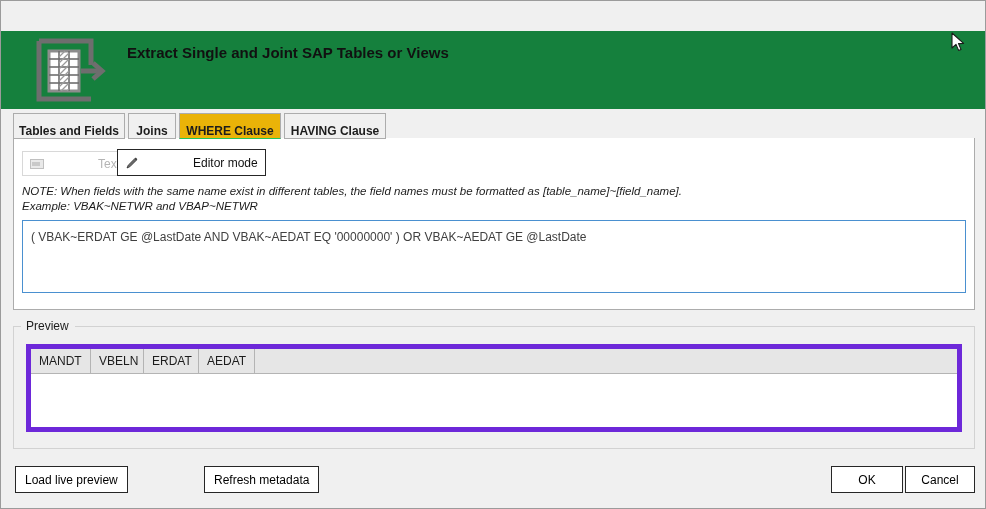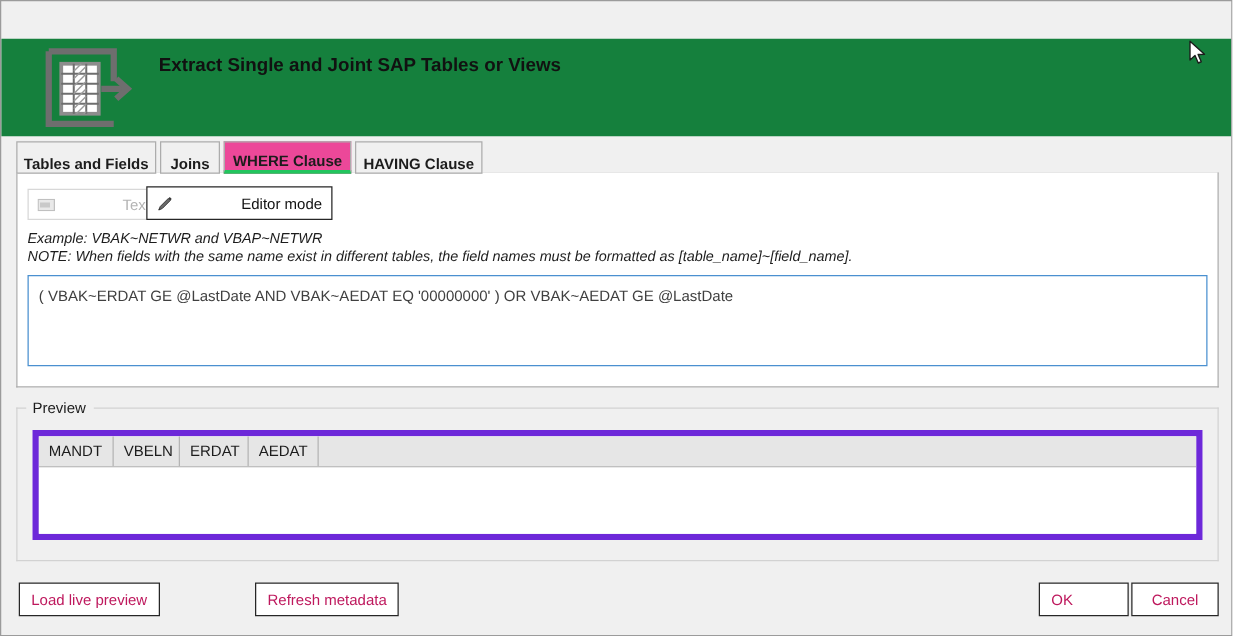--- a/index.html
+++ b/index.html
@@ -105,22 +105,22 @@
     color: #1c1c1c;
     display: flex;
     align-items: flex-end;
     justify-content: center;
     padding: 0 10px;
     white-space: nowrap;
     z-index: 2;
     font-weight: bold;
   }
   .tab.active {
-    background: #ec4899;
-    border-bottom: 3px solid #22c55e;
+    background: #eab308;
+    border-bottom: 1px solid #22c55e;
     z-index: 3;
   }
 
   
   #panel {
     position: absolute;
     left: 12px;
     top: 137px;
     width: 962px;
     height: 172px;
@@ -270,31 +270,31 @@
   }
 
   
   .btn {
     position: absolute;
     box-sizing: border-box;
     height: 27px;
     border: 1px solid #262626;
     background: #ffffff;
     font-size: 12px;
-    color: #be185d;
+    color: #000000;
     display: flex;
     align-items: center;
     justify-content: center;
     white-space: nowrap;
     padding: 0 9px;
   }
   #btn-load-live-preview { left: 14px;  top: 465px; }
   #btn-count-rows        { left: 124px; top: 465px; }
   #btn-refresh-metadata  { left: 203px; top: 465px; }
-  #btn-ok     { left: 830px; top: 465px; width: 72px; justify-content: flex-start; }
+  #btn-ok     { left: 830px; top: 465px; width: 72px; justify-content: center; }
   #btn-cancel { left: 904px; top: 465px; width: 70px; justify-content: center; }
 
   
   #cursor {
     position: absolute;
     left: 950px;
     top: 31px;
     pointer-events: none;
   }
 </style>
@@ -372,22 +372,22 @@
         <svg width="14" height="14" viewBox="0 0 14 14">
           <path d="M2 12 L3.2 9.2 L9.6 2.8 L11.2 4.4 L4.8 10.8 Z" fill="#6b6b6b" stroke="#3a3a3a" stroke-width="0.8" stroke-linejoin="round"></path>
           <path d="M9.6 2.8 L10.8 1.6 L12.4 3.2 L11.2 4.4 Z" fill="#3a3a3a"></path>
           <path d="M2 12 L3.2 11.4 L2.6 10.8 Z" fill="#2a2a2a"></path>
         </svg>
       </span>
       <span>Editor mode</span>
     </div>
 
     <div id="note">
+      <div>NOTE: When fields with the same name exist in different tables, the field names must be formatted as [table_name]~[field_name].</div>
       <div>Example: VBAK~NETWR and VBAP~NETWR</div>
-      <div>NOTE: When fields with the same name exist in different tables, the field names must be formatted as [table_name]~[field_name].</div>
     </div>
 
     <div id="where-box">( VBAK~ERDAT GE @LastDate AND VBAK~AEDAT EQ '00000000' ) OR VBAK~AEDAT GE @LastDate</div>
   </div>
 
   <div id="preview-group">
     <div id="preview-frame-top-left"></div>
     <div id="preview-frame-top-right"></div>
     <div id="preview-frame"></div>
     <div id="preview-legend">Preview</div>

